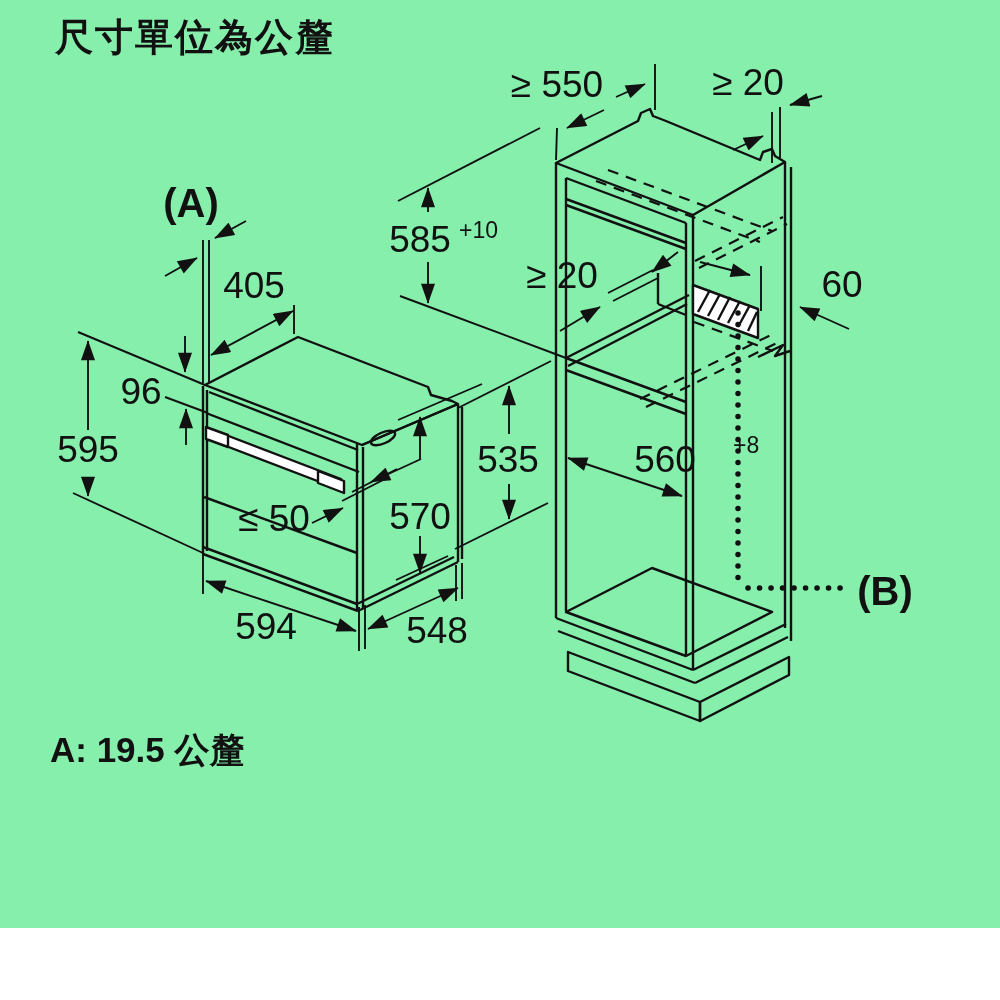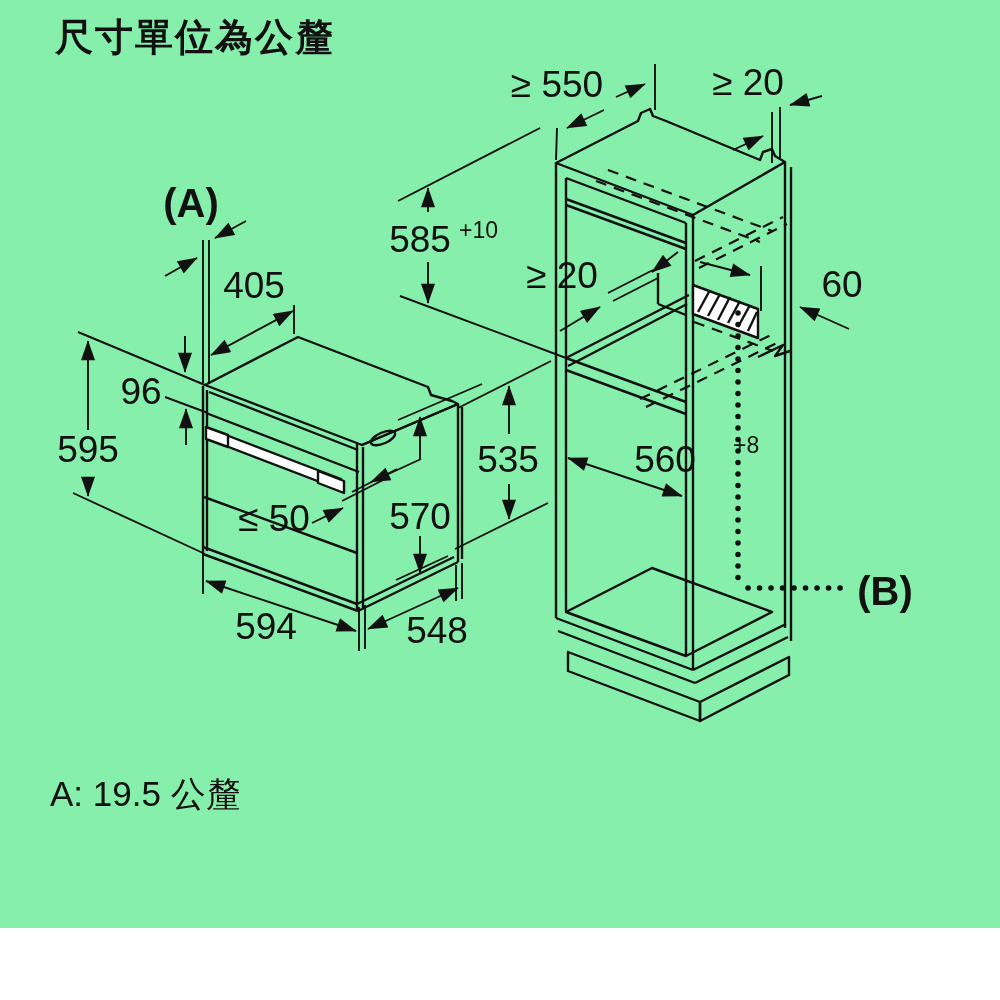--- a/index.html
+++ b/index.html
@@ -1,19 +1,19 @@
 <!DOCTYPE html>
 <html><head>
 <meta charset="utf-8">
 <style>
   html,body{margin:0;padding:0;background:#ffffff;}
   .page{position:relative;width:1000px;height:928px;background:#86efac;overflow:hidden;
         font-family:"Liberation Sans", sans-serif;color:#111;}
   .title{position:absolute;left:55px;top:12px;font-size:38px;font-weight:600;letter-spacing:2px;}
-  .notes{position:absolute;left:50px;top:772px;font-size:35px;line-height:44px;font-weight:400;}
+  .notes{position:absolute;left:50px;top:728px;font-size:35px;line-height:44px;font-weight:700;}
   .divider{position:absolute;left:0;top:934px;width:1000px;height:2px;background:#cccccc;}
   svg text{font-family:"Liberation Sans", sans-serif;fill:#111;}
   .dim{font-size:37px;}
   .sup{font-size:23px;}
   .ablabel{font-size:40px;font-weight:bold;}
   .obj{stroke:#111;stroke-width:2.4;fill:none;stroke-linejoin:round;}
   .objf{stroke:#111;stroke-width:2.4;fill:#fff;stroke-linejoin:round;}
   .dimln{stroke:#111;stroke-width:1.9;fill:none;}
   .dash{stroke:#111;stroke-width:2.2;fill:none;stroke-dasharray:11 8;}
   .dots{stroke:#111;stroke-width:5.5;fill:none;stroke-dasharray:0.1 11.4;stroke-linecap:round;}

